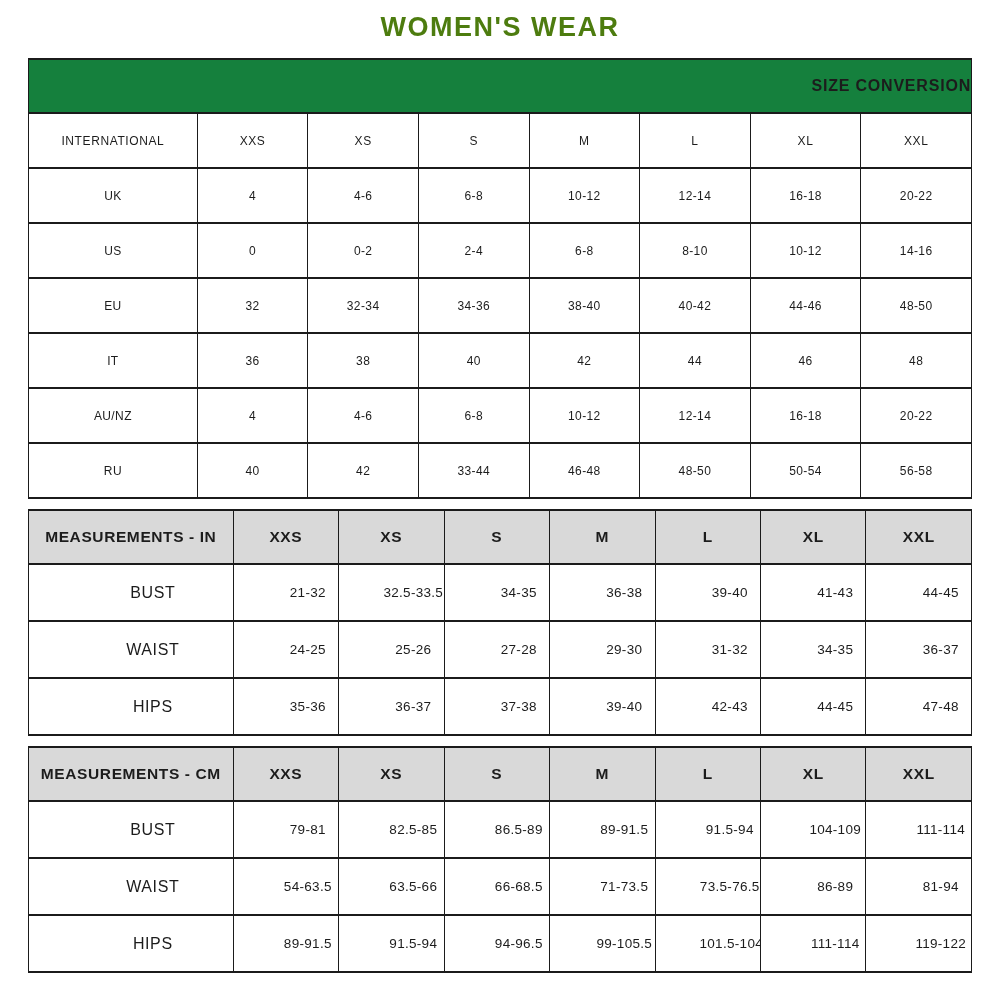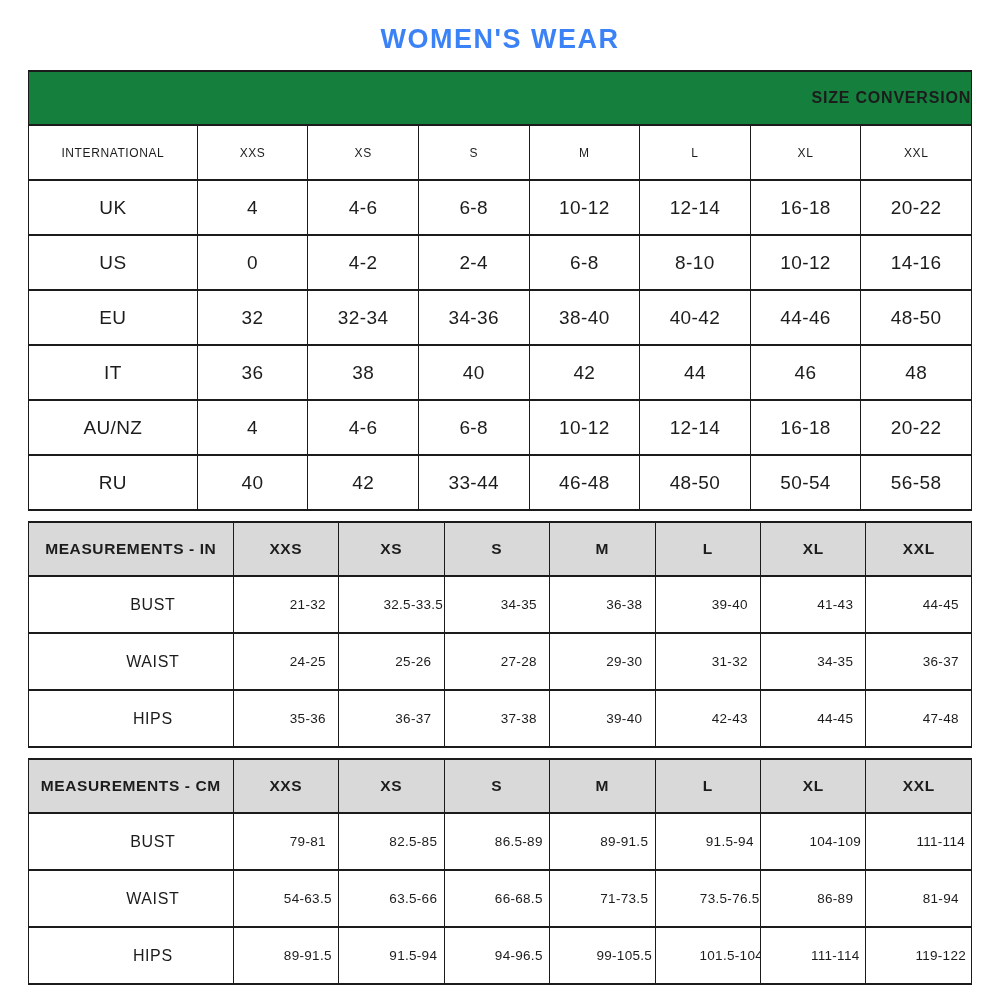--- a/index.html
+++ b/index.html
@@ -8,22 +8,22 @@
     font-family: "Liberation Sans", sans-serif;
     color: #1c1c1c;
     overflow: hidden;
   }
   .page { width: 1000px; height: 1000px; box-sizing: border-box; padding: 12px 28px 0 28px; }
   .title {
     text-align: center;
     font-size: 27px;
     font-weight: bold;
     letter-spacing: 1.5px;
-    color: #3b82f6;
-    margin: 12px 0 15px 0;
+    color: #4d7c0f;
+    margin: 0 0 15px 0;
   }
   table {
     border-collapse: collapse;
     table-layout: fixed;
     width: 944px;
   }
   .tbl { margin-bottom: 10px; }
   th, td {
     border: 1.5px solid #1b1b1b;
     border-top-width: 2.4px;
@@ -43,21 +43,21 @@
     height: 52px;
     text-align: right;
   }
   .t1 .head th {
     font-weight: normal;
     font-size: 12px;
     letter-spacing: 0.6px;
     height: 53px;
     background: #ffffff;
   }
-  .t1 td { font-size: 19px; letter-spacing: 0.4px; height: 53px; }
+  .t1 td { font-size: 12px; letter-spacing: 0.4px; height: 53px; }
   
   .meas .head th {
     background: #d9d9d9;
     font-weight: bold;
     font-size: 15.5px;
     letter-spacing: 0.6px;
     height: 52px;
     margin-left: 11px;
   }
   .meas td { height: 55px; padding-left: 44px; }
@@ -102,21 +102,21 @@
         <td>4-6</td>
         <td>6-8</td>
         <td>10-12</td>
         <td>12-14</td>
         <td>16-18</td>
         <td>20-22</td>
       </tr>
       <tr>
         <td>US</td>
         <td>0</td>
-        <td>4-2</td>
+        <td>0-2</td>
         <td>2-4</td>
         <td>6-8</td>
         <td>8-10</td>
         <td>10-12</td>
         <td>14-16</td>
       </tr>
       <tr>
         <td>EU</td>
         <td>32</td>
         <td>32-34</td>

